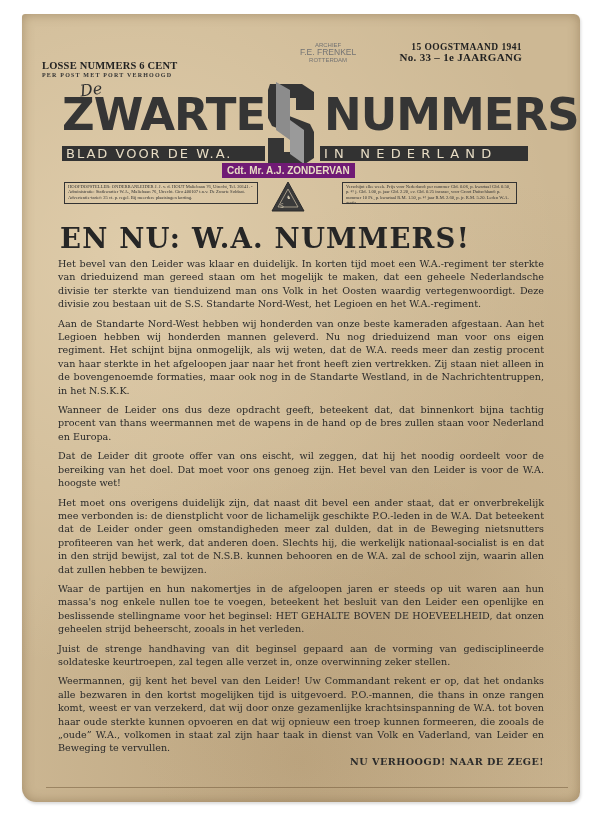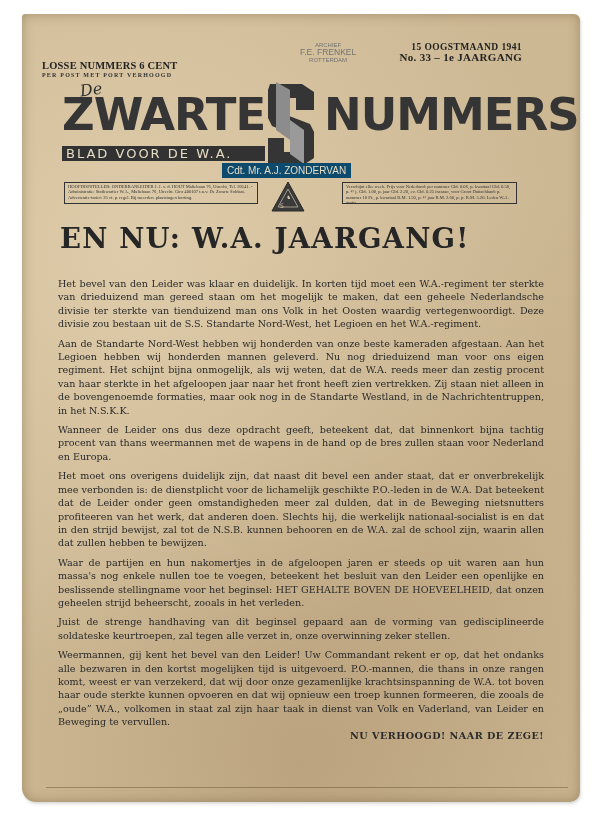--- a/index.html
+++ b/index.html
@@ -55,22 +55,22 @@
     }
     .bar-row { position: absolute; left: 0; top: 66px; width: 470px; height: 16px; }
     .bar {
       position: absolute; top: 0; height: 15px; background: #323232; color: #e7dcc4;
       font-family: "DejaVu Sans", sans-serif; font-size: 13px; line-height: 15px;
       letter-spacing: 2px; padding: 0 4px; white-space: nowrap;
     }
     .bar.left { left: 0; width: 195px; }
     .bar.right { left: 258px; width: 200px; letter-spacing: 6.2px; }
     .editor-bar {
-      position: absolute; left: 160px; top: 83px; height: 15px; background: #0c4a6e; color: #e7dcc4;
-      font-family: "Liberation Sans", sans-serif; font-weight: normal; font-size: 10px; line-height: 15px; padding: 0 5px;
+      position: absolute; left: 160px; top: 83px; height: 15px; background: #701a75; color: #e7dcc4;
+      font-family: "Liberation Sans", sans-serif; font-weight: bold; font-size: 10px; line-height: 15px; padding: 0 5px;
     }
 
     .info-left {
       position: absolute; left: 64px; top: 182px; width: 194px; height: 22px;
       border: 1.5px solid #333; padding: 1px 3px; box-sizing: border-box;
       font-family: "Liberation Serif", serif; font-size: 4.6px; line-height: 5.4px; color: #333; overflow: hidden;
     }
     .info-right {
       position: absolute; left: 342px; top: 182px; width: 175px; height: 22px;
       border: 1.5px solid #333; padding: 1px 3px; box-sizing: border-box;
@@ -80,21 +80,20 @@
 
     .headline {
       position: absolute; left: 60px; top: 222px; width: 490px;
       font-family: "DejaVu Serif", serif; font-weight: bold; font-size: 27.5px; color: #262626;
       letter-spacing: 1.2px; white-space: nowrap;
     }
     .article {
       position: absolute; left: 58px; top: 257px; width: 486px;
       font-family: "DejaVu Serif", serif; font-size: 9.6px; line-height: 13.4px; color: #2a2a2a;
       text-align: justify;
-      margin-top: 20px;
     }
     .article p { margin: 0 0 6px 0; }
     .article p.last { margin-bottom: 0; }
     .article .closing {
       float: right; font-weight: bold; letter-spacing: 0.5px;
     }
   </style>
 </head>
 <body>
 
@@ -124,37 +123,39 @@
     <span class="part1">ZWARTE</span>
     <span class="part2">NUMMERS</span>
   </div>
   <svg class="sig-s" viewBox="0 0 55 88">
     <path d="M8 4 L40 4 L52 12 L52 30 L34 30 L34 18 L22 18 L22 34 L48 44 L52 52 L52 78 L40 86 L6 86 L6 58 L22 58 L22 72 L34 72 L34 56 L10 46 L6 38 L6 10 Z" fill="#353535"></path>
     <path d="M14 2 L28 10 L28 60 L14 50 Z" fill="#8c8c8c"></path>
     <path d="M28 40 L42 50 L42 84 L28 74 Z" fill="#9a9a9a"></path>
   </svg>
   <div class="bar-row">
     <div class="bar left">BLAD VOOR DE W.A.</div>
+    <div class="bar right">IN NEDERLAND</div>
   </div>
   <div class="editor-bar">Cdt. Mr. A.J. ZONDERVAN</div>
 </div>
 
 <div class="info-left">HOOFDOPSTELLER: ONDERBANLEIDER J. J. v. d. HOUT Maliebaan 76, Utrecht, Tel. 20141. - Administratie: Stafkwartier W.A., Maliebaan 76, Utrecht. Giro 400107 t.n.v. De Zwarte Soldaat. Advertentie-tarief: 25 ct. p. regel. Bij meerdere plaatsingen korting.</div>
 <svg class="emblem" viewBox="0 0 36 34">
   <path d="M18 2 L34 31 L2 31 Z" fill="#3a3a3a" stroke="#2a2a2a" stroke-width="1" stroke-linejoin="round"></path>
   <path d="M18 9 L28 27 L8 27 Z" fill="none" stroke="#bfb29a" stroke-width="0.8"></path>
   <text x="10" y="28" font-size="6" fill="#d8cdb4" font-family="DejaVu Sans, sans-serif">S</text>
   <text x="16.5" y="19" font-size="5" fill="#d8cdb4" font-family="DejaVu Sans, sans-serif">♞</text>
 </svg>
 <div class="info-right">Verschijnt elke week. Prijs voor Nederland: per nummer Gld. 0.06, p. kwartaal Gld. 0.50, p. ½ j. Gld. 1.00, p. jaar Gld. 2.20, ev. Gld. 0.25 incasso, voor Groot Duitschland: p. nummer 10 Pf., p. kwartaal R.M. 1.50, p. ½ jaar R.M. 2.60, p. jr. R.M. 5.20. Leden W.A. gratis.</div>
 
-<h1 class="headline" style="margin:0;">EN NU: W.A. JAARGANG!</h1>
+<h1 class="headline" style="margin:0;">EN NU: W.A. NUMMERS!</h1>
 
 <div class="article">
   <p>Het bevel van den Leider was klaar en duidelijk. In korten tijd moet een W.A.-regiment ter sterkte van drieduizend man gereed staan om het mogelijk te maken, dat een geheele Nederlandsche divisie ter sterkte van tienduizend man ons Volk in het Oosten waardig vertegenwoordigt. Deze divisie zou bestaan uit de S.S. Standarte Nord-West, het Legioen en het W.A.-regiment.</p>
   <p>Aan de Standarte Nord-West hebben wij honderden van onze beste kameraden afgestaan. Aan het Legioen hebben wij honderden mannen geleverd. Nu nog drieduizend man voor ons eigen regiment. Het schijnt bijna onmogelijk, als wij weten, dat de W.A. reeds meer dan zestig procent van haar sterkte in het afgeloopen jaar naar het front heeft zien vertrekken. Zij staan niet alleen in de bovengenoemde formaties, maar ook nog in de Standarte Westland, in de Nachrichtentruppen, in het N.S.K.K.</p>
   <p>Wanneer de Leider ons dus deze opdracht geeft, beteekent dat, dat binnenkort bijna tachtig procent van thans weermannen met de wapens in de hand op de bres zullen staan voor Nederland en Europa.</p>
+  <p>Dat de Leider dit groote offer van ons eischt, wil zeggen, dat hij het noodig oordeelt voor de bereiking van het doel. Dat moet voor ons genoeg zijn. Het bevel van den Leider is voor de W.A. hoogste wet!</p>
   <p>Het moet ons overigens duidelijk zijn, dat naast dit bevel een ander staat, dat er onverbrekelijk mee verbonden is: de dienstplicht voor de lichamelijk geschikte P.O.-leden in de W.A. Dat beteekent dat de Leider onder geen omstandigheden meer zal dulden, dat in de Beweging nietsnutters profiteeren van het werk, dat anderen doen. Slechts hij, die werkelijk nationaal-socialist is en dat in den strijd bewijst, zal tot de N.S.B. kunnen behooren en de W.A. zal de school zijn, waarin allen dat zullen hebben te bewijzen.</p>
   <p>Waar de partijen en hun nakomertjes in de afgeloopen jaren er steeds op uit waren aan hun massa's nog enkele nullen toe te voegen, beteekent het besluit van den Leider een openlijke en beslissende stellingname voor het beginsel: HET GEHALTE BOVEN DE HOEVEELHEID, dat onzen geheelen strijd beheerscht, zooals in het verleden.</p>
   <p>Juist de strenge handhaving van dit beginsel gepaard aan de vorming van gedisciplineerde soldateske keurtroepen, zal tegen alle verzet in, onze overwinning zeker stellen.</p>
   <p class="last">Weermannen, gij kent het bevel van den Leider! Uw Commandant rekent er op, dat het ondanks alle bezwaren in den kortst mogelijken tijd is uitgevoerd. P.O.-mannen, die thans in onze rangen komt, weest er van verzekerd, dat wij door onze gezamenlijke krachtsinspanning de W.A. tot boven haar oude sterkte kunnen opvoeren en dat wij opnieuw een troep kunnen formeeren, die zooals de „oude” W.A., volkomen in staat zal zijn haar taak in dienst van Volk en Vaderland, van Leider en Beweging te vervullen.</p>
   <div class="closing">NU VERHOOGD! NAAR DE ZEGE!</div>
 </div>
 
 </body></html>

